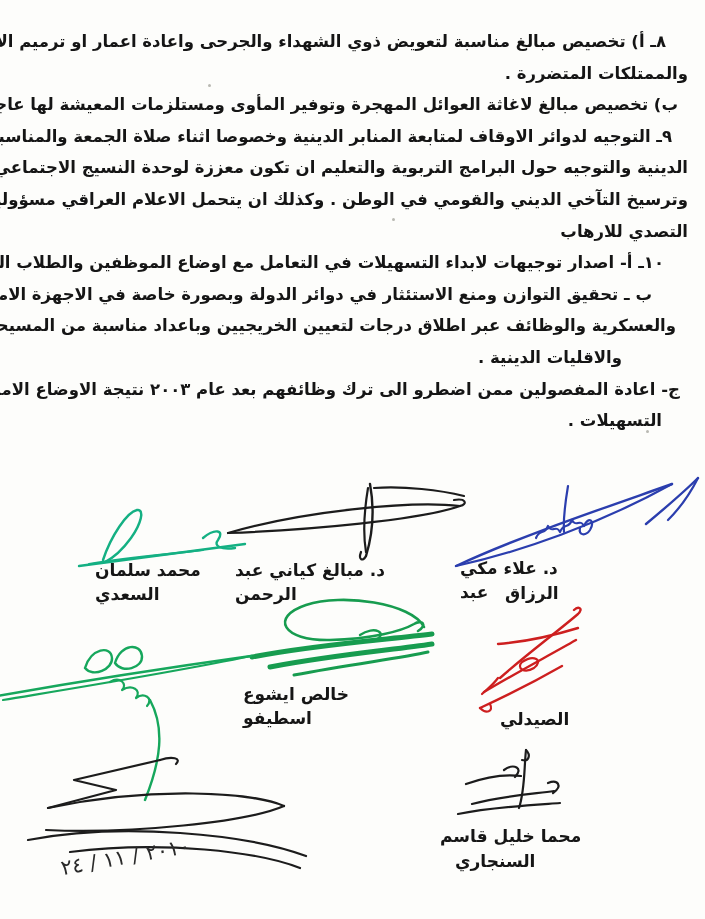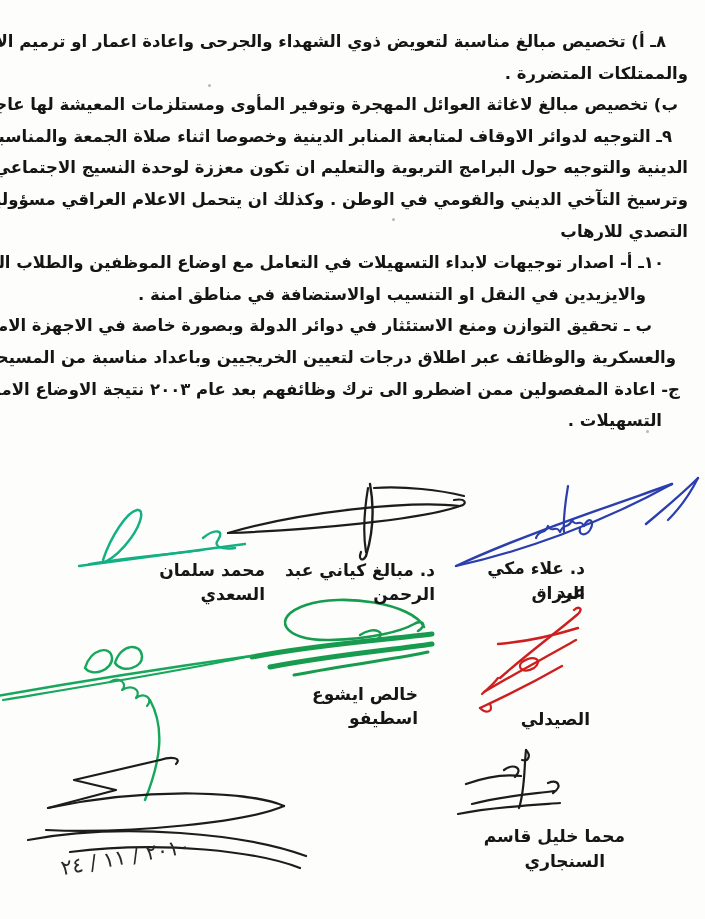--- a/index.html
+++ b/index.html
@@ -11,21 +11,21 @@
   .doc-text{
     position:absolute;top:26px;right:17px;left:24px;
     direction:rtl;text-align:right;
     font-size:16.5px;font-weight:700;line-height:31.6px;color:#151515;
   }
   .tline{white-space:nowrap;}
   .sig{position:absolute;}
   .sig svg{display:block;overflow:visible;}
   .sig path{fill:none;stroke:currentColor;stroke-linecap:round;stroke-linejoin:round;}
   .sig-name{
-    position:absolute;direction:rtl;text-align:right;
+    position:absolute;direction:rtl;text-align:left;
     font-size:17px;font-weight:700;color:#161616;line-height:24px;
   }
   .hand-date{
     position:absolute;direction:ltr;font-size:21px;font-weight:400;color:#2a2a2a;
     transform:rotate(-10deg);white-space:nowrap;
   }
   .speck{position:absolute;background:#b9b9b2;border-radius:50%;}
 </style>
 </head>
 <body>
@@ -34,23 +34,23 @@
 
   <div class="doc-text">
     <div class="tline" style="padding-right:22px">٨ـ أ) تخصيص مبالغ مناسبة  لتعويض ذوي الشهداء والجرحى واعادة اعمار او ترميم الابنية</div>
     <div class="tline" style="padding-right:0">والممتلكات المتضررة .</div>
     <div class="tline" style="padding-right:10px">ب) تخصيص مبالغ لاغاثة العوائل المهجرة وتوفير المأوى ومستلزمات المعيشة لها عاجلا.</div>
     <div class="tline" style="padding-right:16px">٩ـ التوجيه لدوائر الاوقاف لمتابعة المنابر الدينية وخصوصا اثناء صلاة الجمعة والمناسبات</div>
     <div class="tline" style="padding-right:0">الدينية والتوجيه حول البرامج التربوية والتعليم ان تكون معززة لوحدة النسيج الاجتماعي</div>
     <div class="tline" style="padding-right:0">وترسيخ التآخي الديني والقومي في الوطن . وكذلك ان يتحمل الاعلام العراقي مسؤوليته في</div>
     <div class="tline" style="padding-right:0">التصدي للارهاب</div>
     <div class="tline" style="padding-right:24px">١٠ـ أ- اصدار توجيهات لابداء التسهيلات في التعامل مع اوضاع الموظفين والطلاب المسيحين</div>
-    <div class="tline" style="padding-right:42px">والايزيدين في النقل او التنسيب اوالاستضافة في مناطق امنة .</div>
     <div class="tline" style="padding-right:36px">ب ـ تحقيق التوازن ومنع الاستئثار في دوائر الدولة وبصورة خاصة في الاجهزة الامنية</div>
     <div class="tline" style="padding-right:12px">والعسكرية والوظائف عبر اطلاق درجات لتعيين الخريجيين وباعداد مناسبة من المسيحين</div>
+    <div class="tline" style="padding-right:66px">والاقليات الدينية .</div>
     <div class="tline" style="padding-right:8px">ج- اعادة المفصولين ممن اضطرو الى ترك وظائفهم بعد عام ٢٠٠٣ نتيجة الاوضاع الامنية</div>
     <div class="tline" style="padding-right:26px">التسهيلات .</div>
   </div>
 
   <div class="sig" style="left: 75px; top: 498px; color: rgb(20, 176, 131);">
     <svg width="175" height="80" viewBox="0 0 175 80">
       <path stroke-width="2.4" d="M28,62 C36,38 52,14 62,12 C70,11 66,26 56,40 C48,51 38,60 30,64"></path>
       <path stroke-width="2.4" d="M4,68 C50,62 110,54 170,46"></path>
       <path stroke-width="2.2" d="M14,66 C60,58 100,56 128,52"></path>
       <path stroke-width="2.4" d="M128,40 C140,30 150,32 143,42 C138,48 146,52 160,50"></path>

